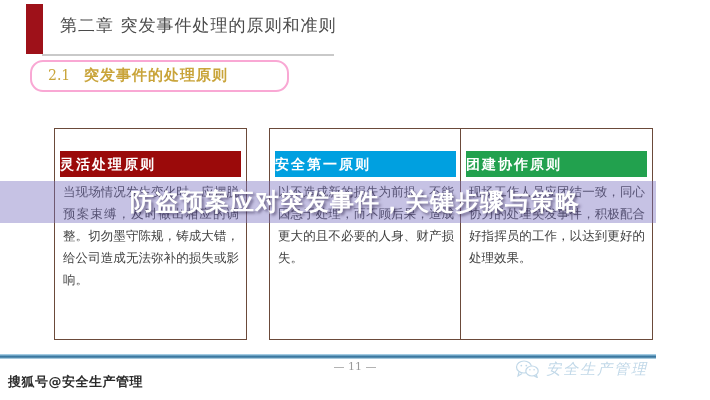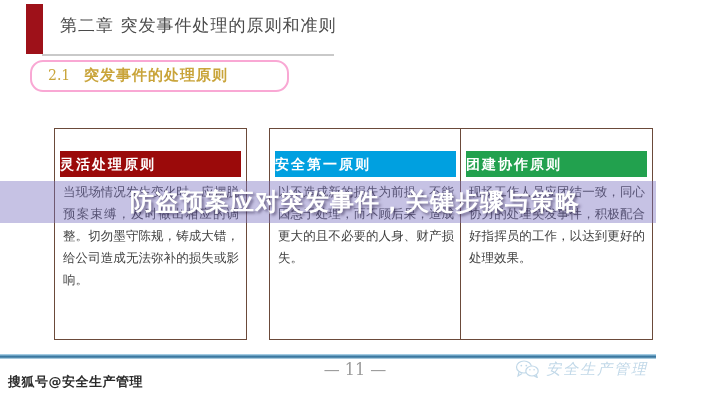--- a/index.html
+++ b/index.html
@@ -171,21 +171,21 @@
     font-family: "DejaVu Sans", "Liberation Sans", sans-serif;
   }
 
   
   .page-number {
     position: absolute;
     left: 0;
     top: 360px;
     width: 710px;
     text-align: center;
-    font-size: 16px;
+    font-size: 11px;
     color: #9a9a9a;
     font-family: "DejaVu Serif", "Liberation Serif", serif;
   }
   .footer-rule {
     position: absolute;
     left: 0;
     top: 354px;
     width: 710px;
     height: 5px;
     background: linear-gradient(to bottom, #bfe0f2 0%, #3f7fa8 45%, #2e6c95 60%, #cfe8f5 100%);

